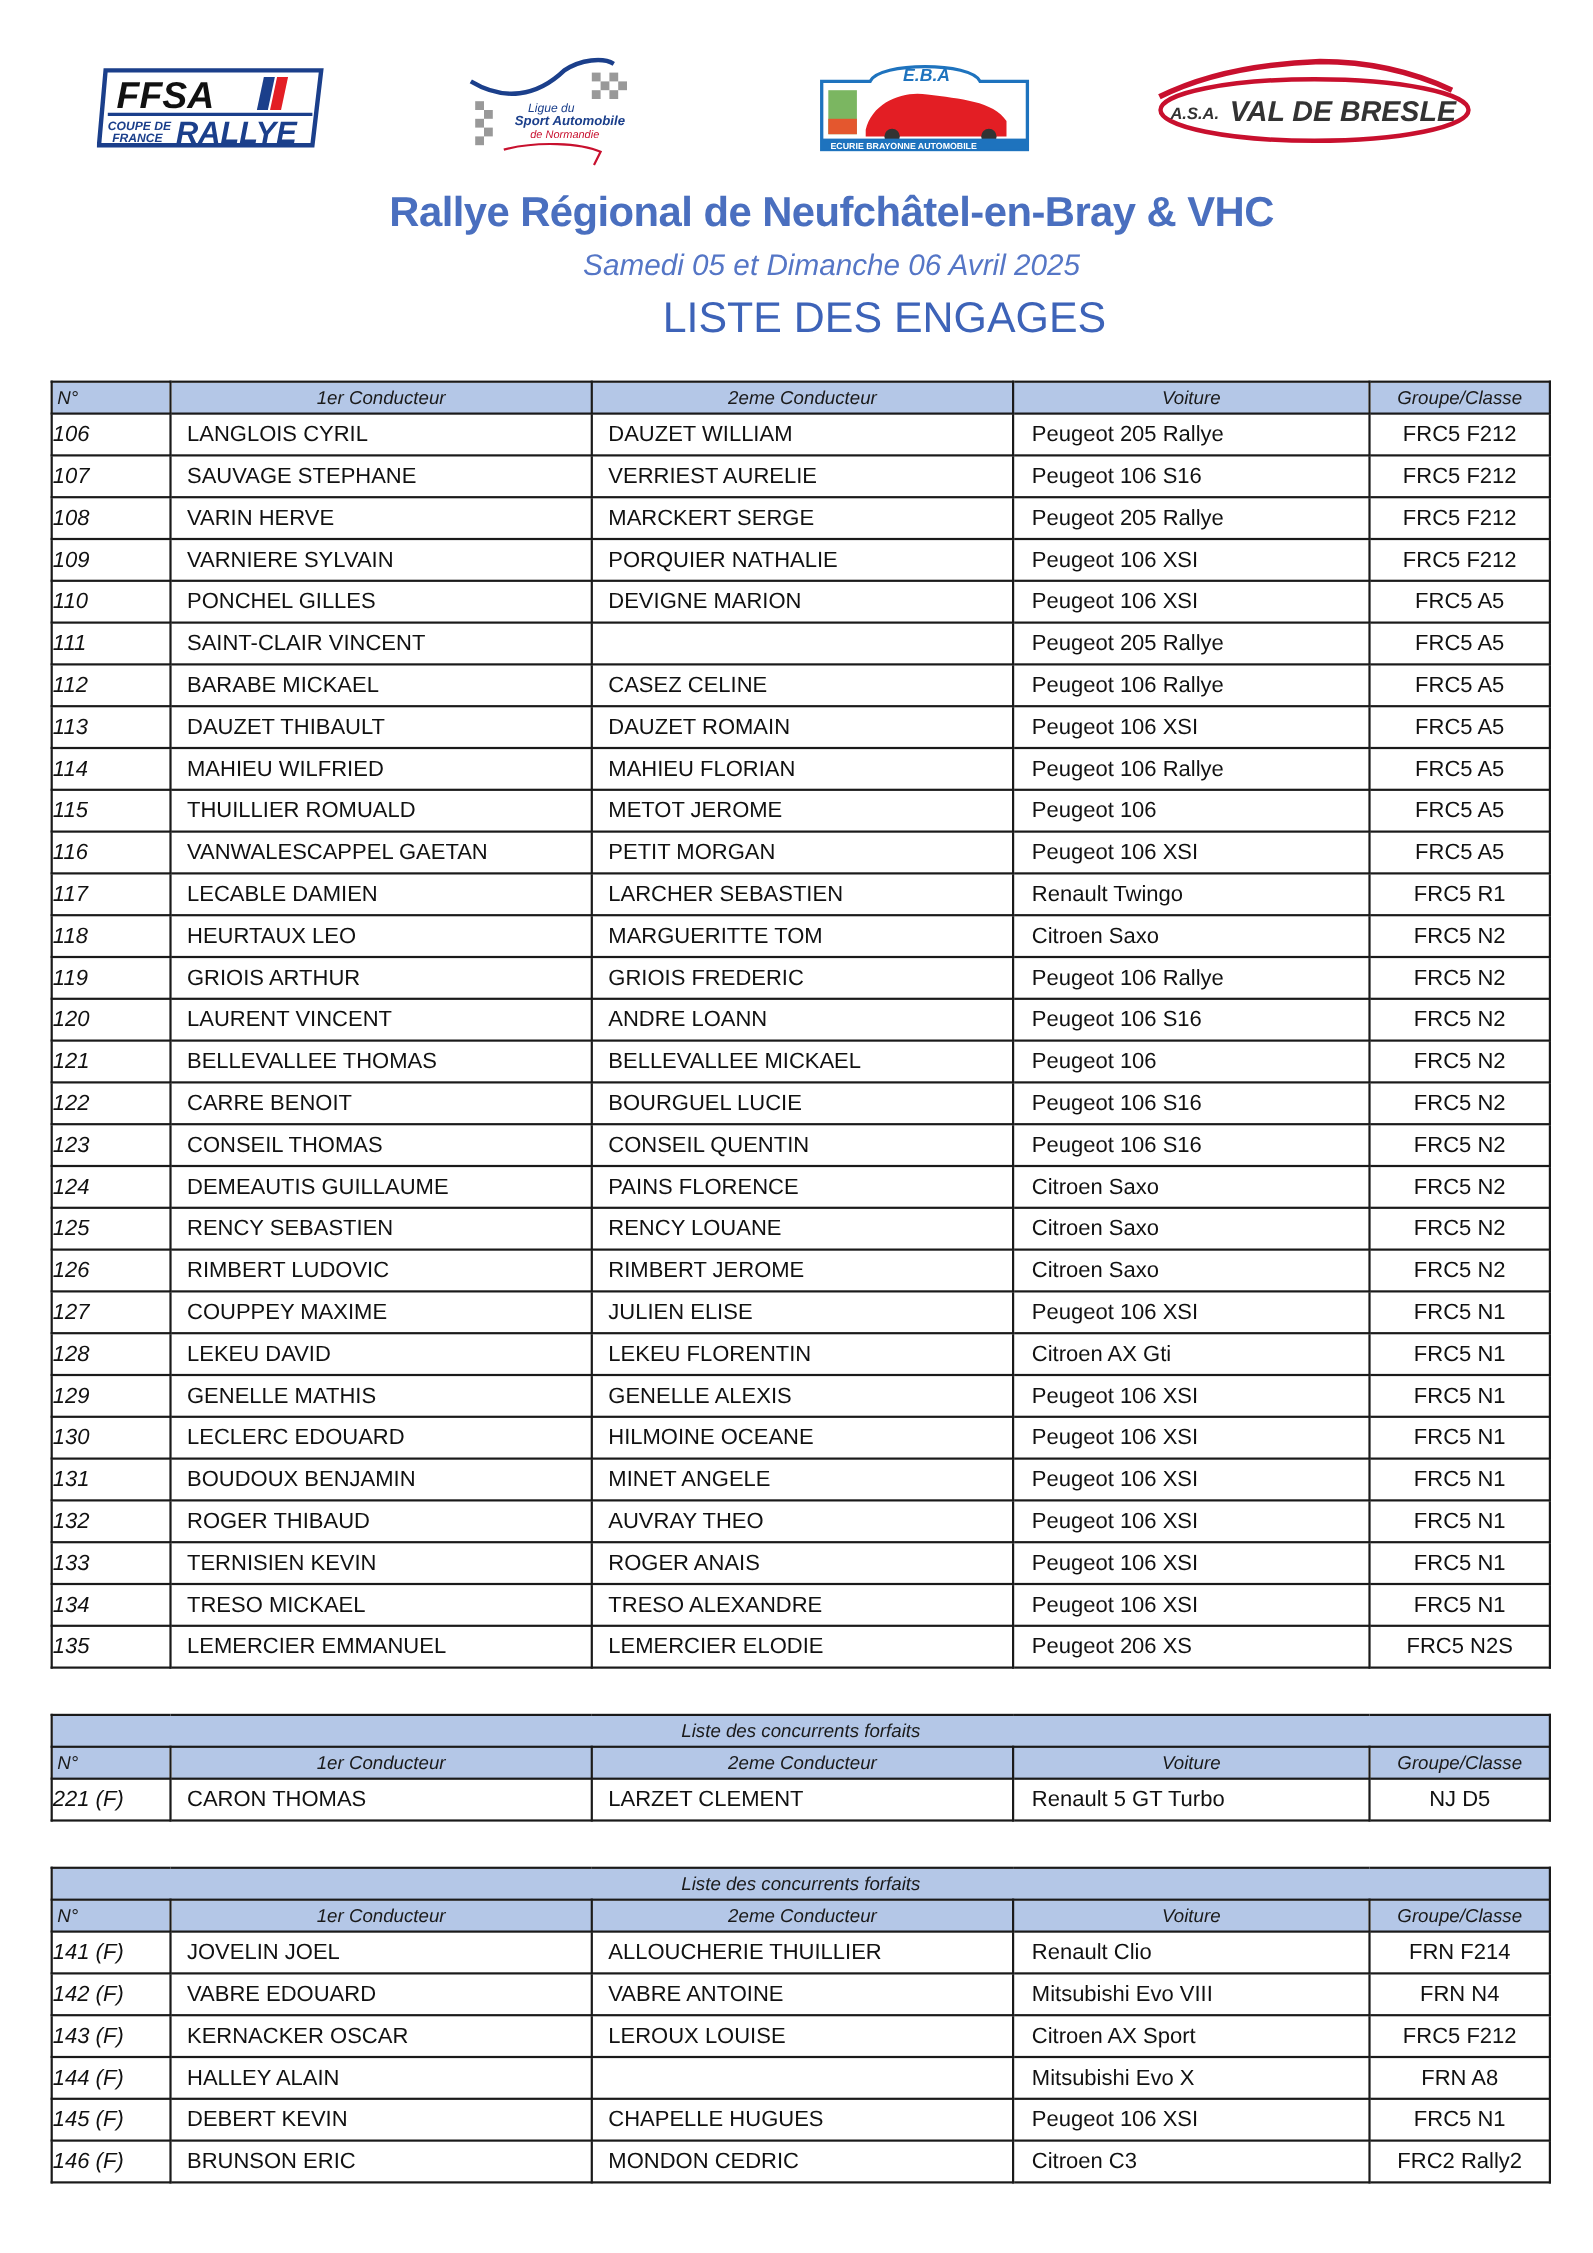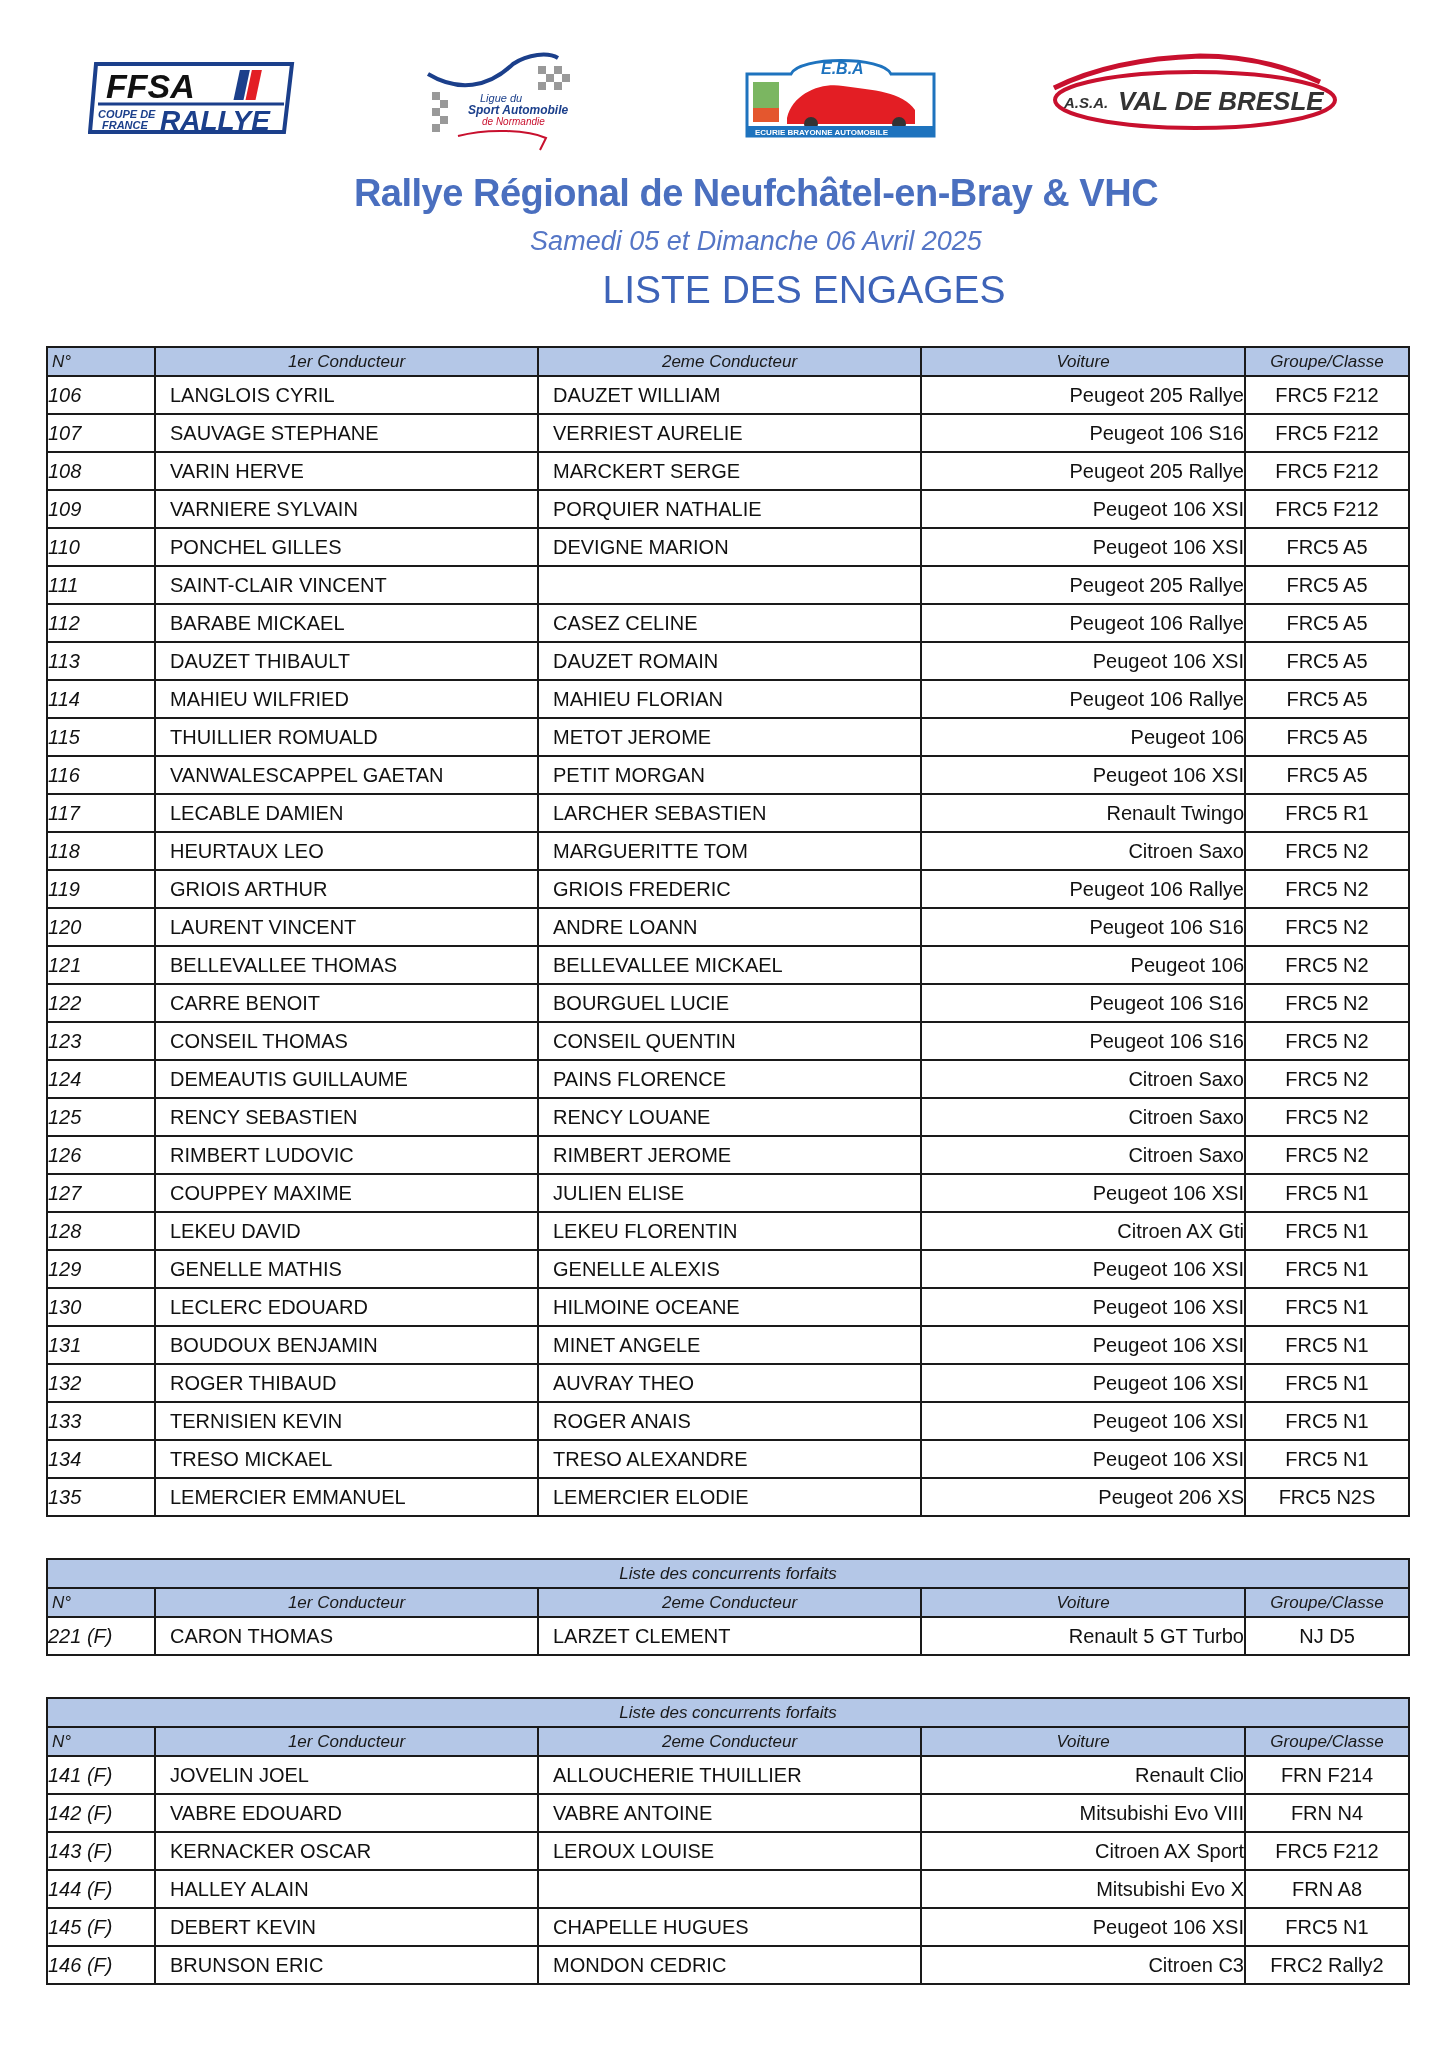--- a/index.html
+++ b/index.html
@@ -10,21 +10,21 @@
   #date-line { top:226px; font-size:27px; font-style:italic; color:#5576c6; }
   #list-title { top:268px; font-size:39px; font-weight:normal; color:#3d63b8;margin-left:48px; }
   table { position:absolute; left:46px; width:1362px; border-collapse:collapse; table-layout:fixed; }
   td, th { border:2px solid #1a1a1a; padding:0; overflow:hidden; white-space:nowrap; }
   th { background:#b4c7e7; font-weight:normal; font-style:italic; font-size:17px; height:27px; color:#1a1a1a; }
   th.num-h { text-align:left; padding-left:4px; }
   .caption-row th { text-align:center; }
   td { height:36px; font-size:20px; }
   td.num { text-align:left;font-style:italic; }
   td.name, td.car { text-align:left; padding-left:14px; }
-  td.car { padding-left:0;text-align:right; }
+  td.car { padding-left:16px; }
   td.cls { text-align:center; }
   col.c1 { width:108px; } col.c2 { width:383px; } col.c3 { width:383px; } col.c4 { width:324px; } col.c5 { width:164px; }
 </style>
 </head>
 <body>
 
 <div class="logo" style="left:88px;top:60px;width:210px;height:76px;">
   <svg width="210" height="76" viewBox="0 0 210 76">
     <polygon points="8,4 204,4 196,72 2,72" fill="#fff" stroke="#1b3f8b" stroke-width="4"></polygon>
     <text x="18" y="38" font-family="Liberation Sans, sans-serif" font-size="34" font-weight="bold" font-style="italic" fill="#111">FFSA</text>

